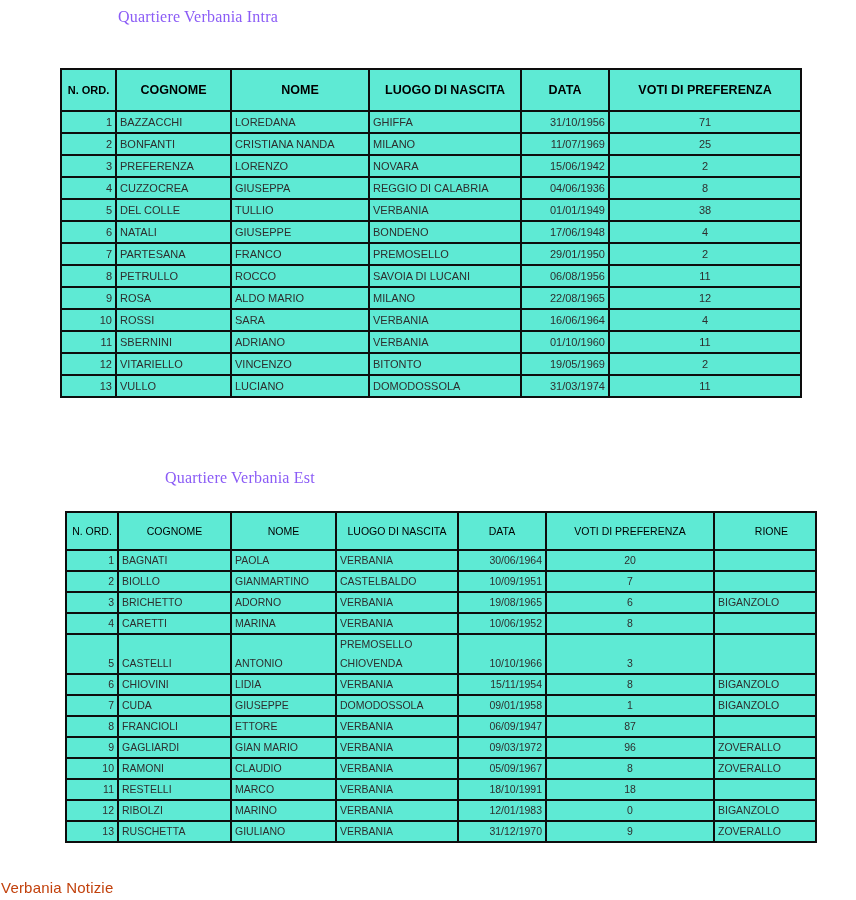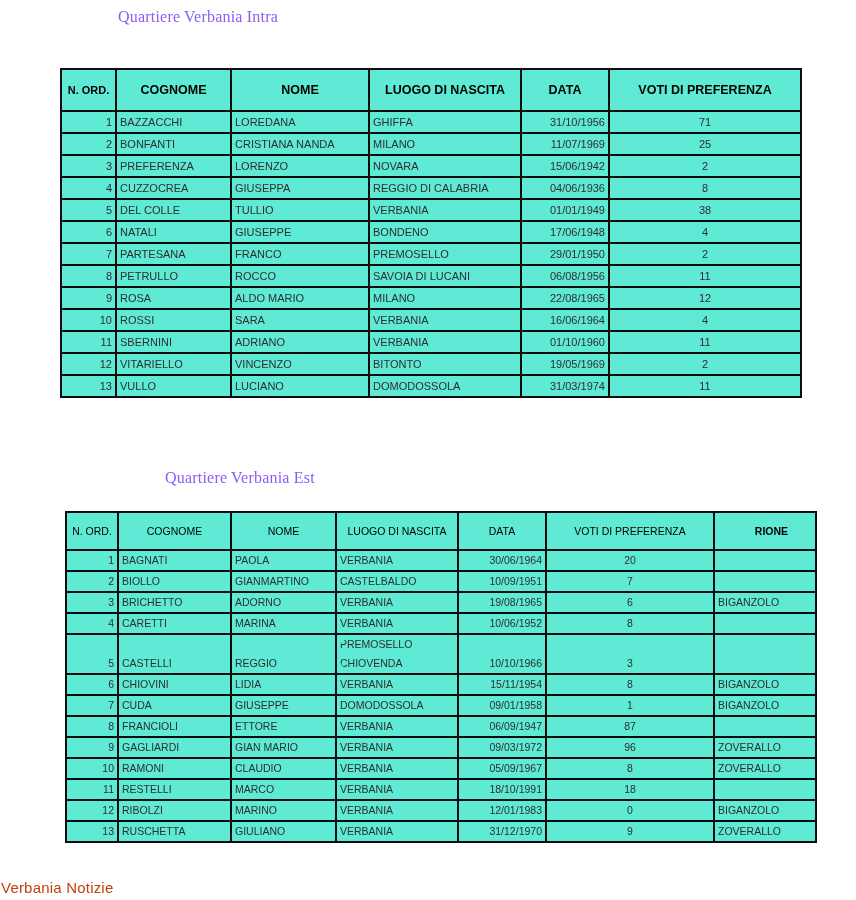--- a/index.html
+++ b/index.html
@@ -52,37 +52,37 @@
     height: 40px;
     font-size: 12.5px;
     font-weight: 700;
   }
   #table-intra thead th:first-child { font-size: 11px; }
   #table-est thead th {
     height: 36px;
     font-size: 10.5px;
     font-weight: 400;
   }
-  #table-est thead th:last-child { font-weight: 700; padding-left: 16px; }
+  #table-est thead th:last-child { font-weight: 400; padding-left: 16px; }
 
   table.grid tbody td {
     color: #2e2e2e;
     vertical-align: bottom;
   }
   #table-intra tbody td {
     height: 20px;
     font-size: 11px;
     line-height: 19px;
   }
   #table-est tbody td {
     height: 19px;
     font-size: 10.5px;
     line-height: 19px;
   }
-  #table-est tbody td.wrap { white-space: normal; border-radius: 20px; }
+  #table-est tbody td.wrap { white-space: normal; }
 
   td.al-l { text-align: left; }
   td.al-r { text-align: right; padding-right: 1px; }
   td.al-c { text-align: center; margin-top: 24px; }
 
   .footer-note {
     position: absolute;
     left: 1px;
     top: 879px;
     font-size: 15px;
@@ -280,21 +280,21 @@
           <td class="al-l">CARETTI</td>
           <td class="al-l">MARINA</td>
           <td class="al-l">VERBANIA</td>
           <td class="al-r">10/06/1952</td>
           <td class="al-c">8</td>
           <td class="al-l"></td>
         </tr>
         <tr>
           <td class="al-r">5</td>
           <td class="al-l">CASTELLI</td>
-          <td class="al-l">REGGIO</td>
+          <td class="al-l">ANTONIO</td>
           <td class="al-l wrap">PREMOSELLO CHIOVENDA</td>
           <td class="al-r">10/10/1966</td>
           <td class="al-c">3</td>
           <td class="al-l"></td>
         </tr>
         <tr>
           <td class="al-r">6</td>
           <td class="al-l">CHIOVINI</td>
           <td class="al-l">LIDIA</td>
           <td class="al-l">VERBANIA</td>

